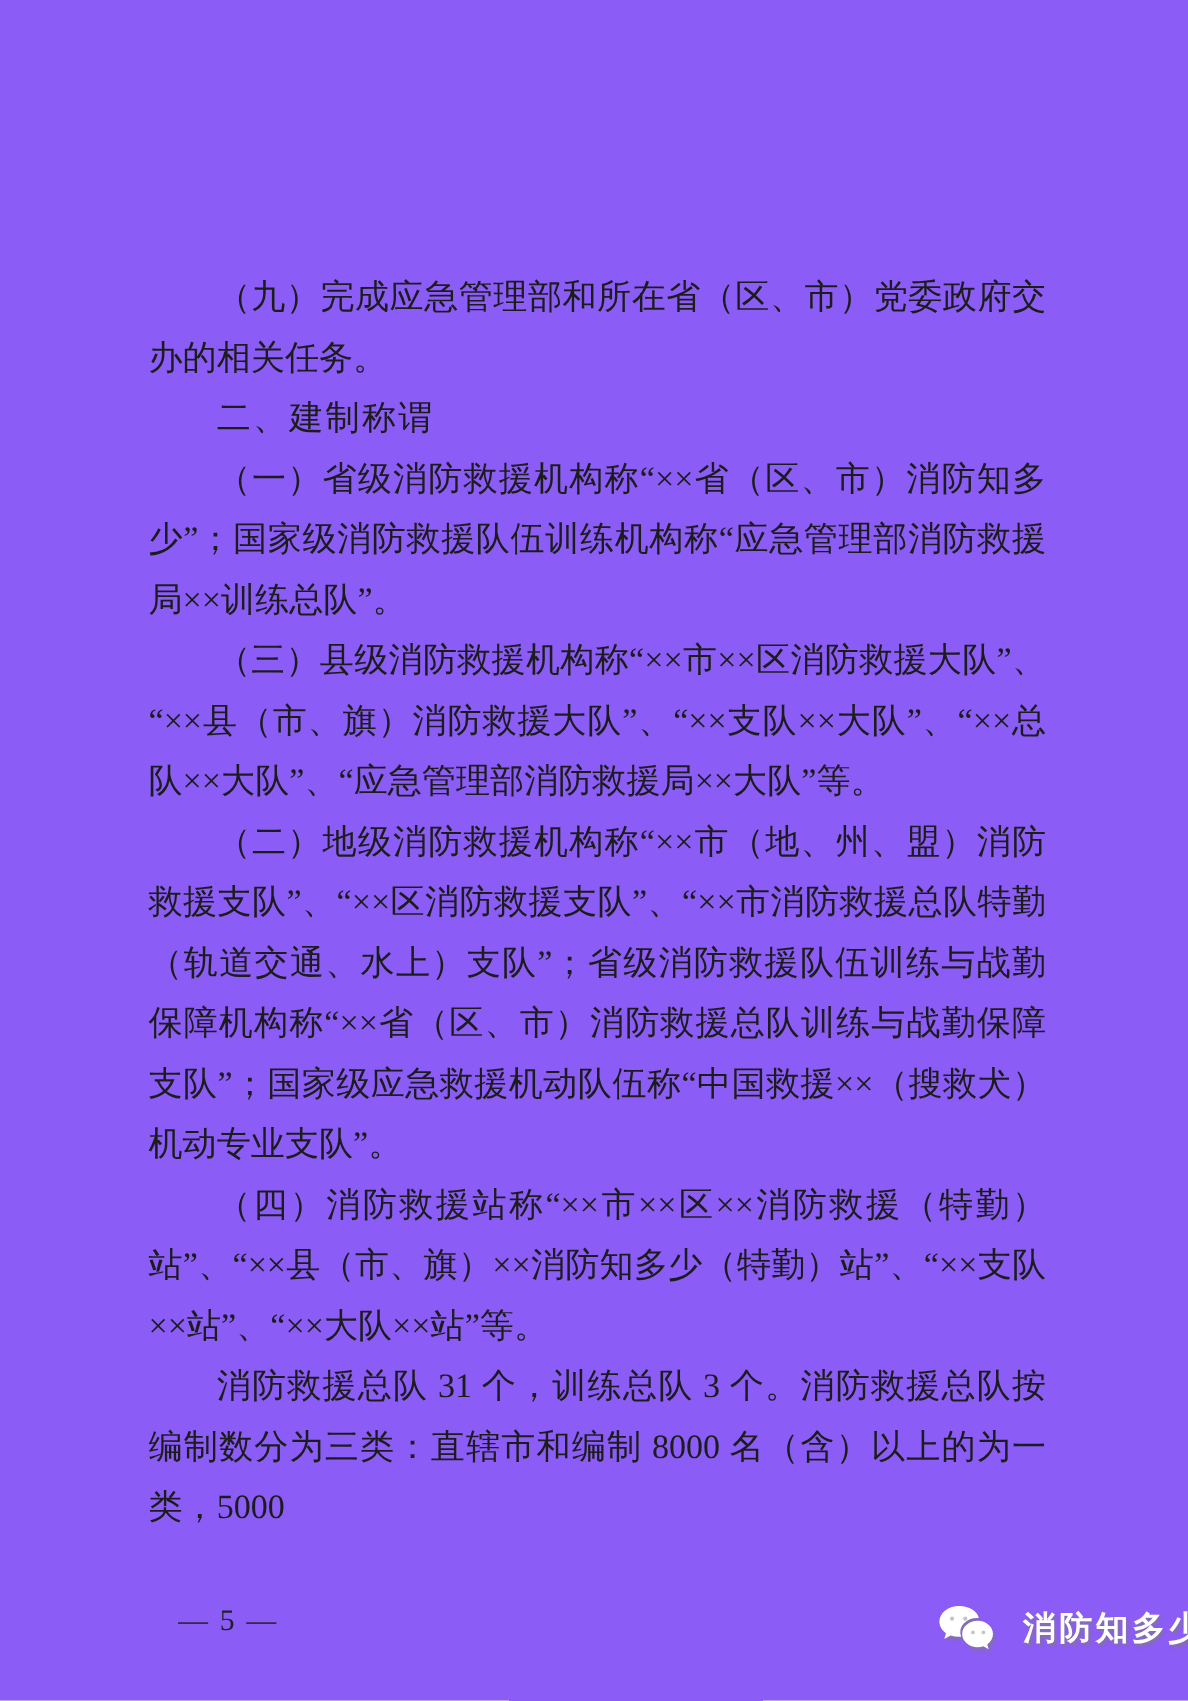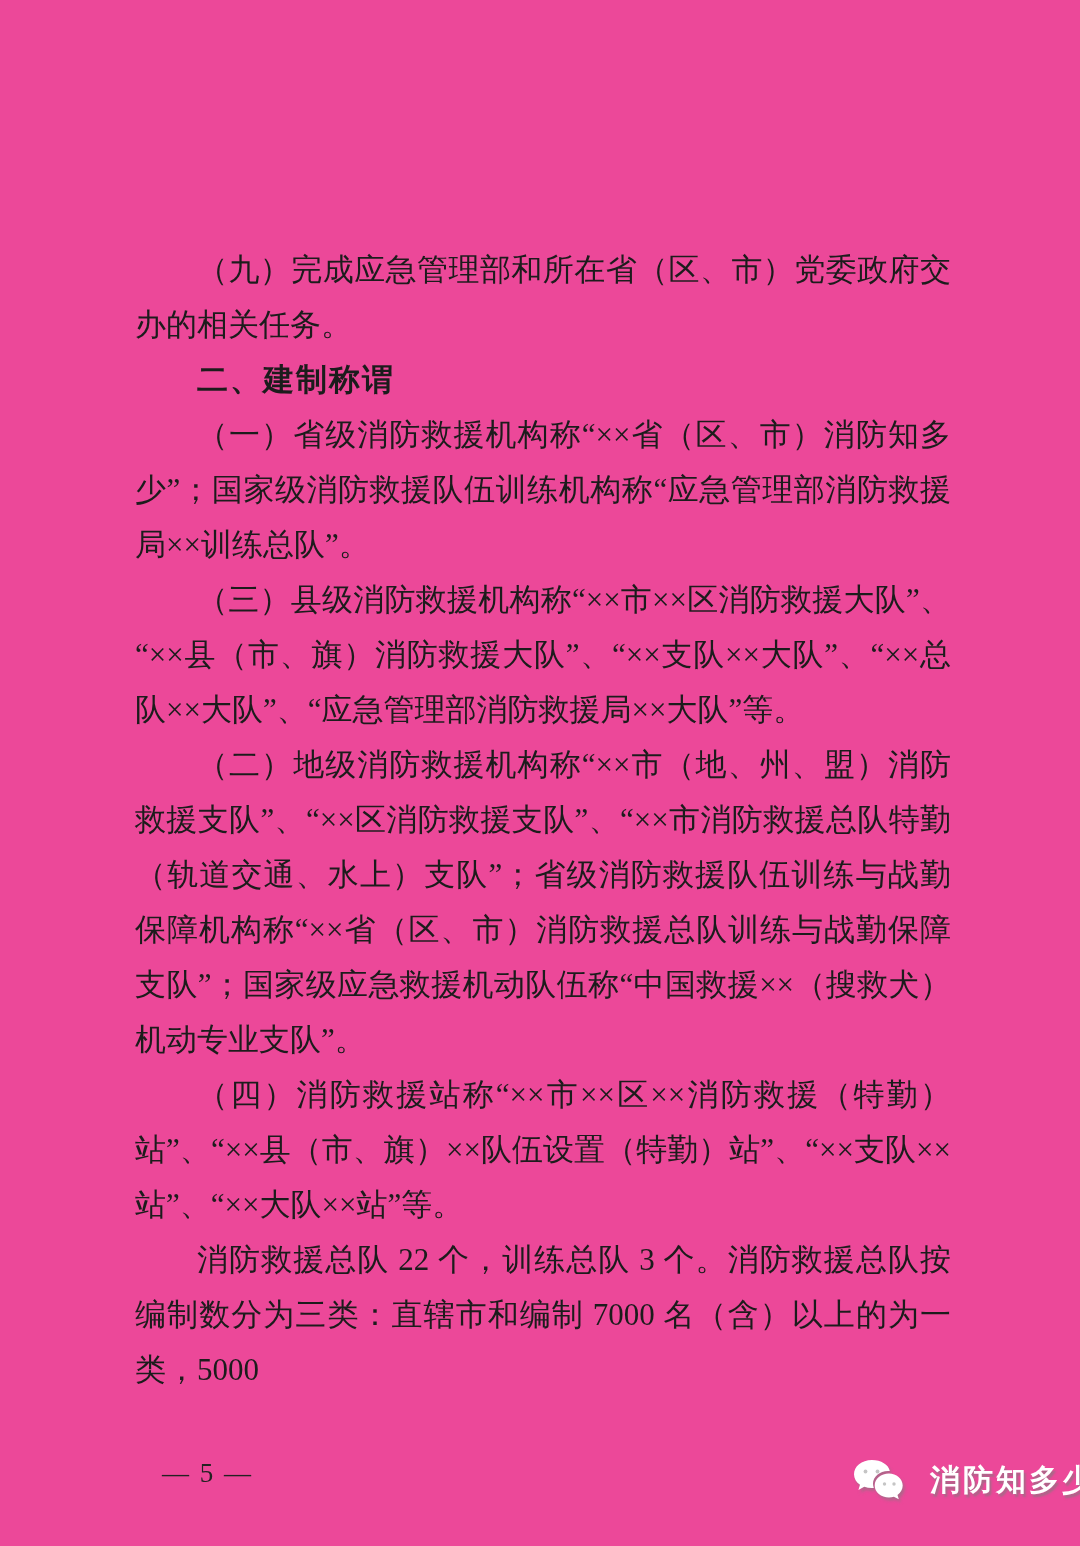--- a/index.html
+++ b/index.html
@@ -9,42 +9,42 @@
   body {
     width: 1080px;
     height: 1546px;
     background: #ffffff;
     position: relative;
     overflow: hidden;
   }
   .page {
     position: absolute;
     inset: 0;
-    background: #ec4899;
+    background: #8b5cf6;
   }
   .doc-body {
     position: absolute;
     left: 135px;
     top: 242px;
     width: 816px;
     color: #1c1c1c;
     font-family: "Liberation Serif", serif;
   }
   .para {
     margin: 0;
     font-size: 31px;
     line-height: 55px;
     text-indent: 62px;
     text-align: justify;
     text-justify: inter-character;
     word-break: break-all;
   }
   .para.heading {
     font-family: "Liberation Sans", sans-serif;
-    font-weight: 700;
+    font-weight: 400;
     text-align: left;
     letter-spacing: 2px;
   }
   .footer {
     position: absolute;
     left: 162px;
     top: 1455px;
     font-size: 27px;
     line-height: 36px;
     color: #222222;
@@ -80,22 +80,22 @@
 <body>
 
 <div class="page">
 
   <main class="doc-body">
       <p class="para">（九）完成应急管理部和所在省（区、市）党委政府交办的相关任务。</p>
       <p class="para heading">二、建制称谓</p>
       <p class="para">（一）省级消防救援机构称“××省（区、市）消防知多少”；国家级消防救援队伍训练机构称“应急管理部消防救援局××训练总队”。</p>
       <p class="para">（三）县级消防救援机构称“××市××区消防救援大队”、“××县（市、旗）消防救援大队”、“××支队××大队”、“××总队××大队”、“应急管理部消防救援局××大队”等。</p>
       <p class="para">（二）地级消防救援机构称“××市（地、州、盟）消防救援支队”、“××区消防救援支队”、“××市消防救援总队特勤（轨道交通、水上）支队”；省级消防救援队伍训练与战勤保障机构称“××省（区、市）消防救援总队训练与战勤保障支队”；国家级应急救援机动队伍称“中国救援××（搜救犬）机动专业支队”。</p>
-      <p class="para">（四）消防救援站称“××市××区××消防救援（特勤）站”、“××县（市、旗）××队伍设置（特勤）站”、“××支队××站”、“××大队××站”等。</p>
-      <p class="para">消防救援总队 22 个，训练总队 3 个。消防救援总队按编制数分为三类：直辖市和编制 7000 名（含）以上的为一类，5000</p>
+      <p class="para">（四）消防救援站称“××市××区××消防救援（特勤）站”、“××县（市、旗）××消防知多少（特勤）站”、“××支队××站”、“××大队××站”等。</p>
+      <p class="para">消防救援总队 31 个，训练总队 3 个。消防救援总队按编制数分为三类：直辖市和编制 8000 名（含）以上的为一类，5000</p>
     </main>
 
   <div class="footer">
     <span>— 5 —</span>
   </div>
 
   <div class="watermark">
     <span class="wm-icon">
       <svg width="52" height="44" viewBox="0 0 52 44" xmlns="http://www.w3.org/2000/svg">
 

